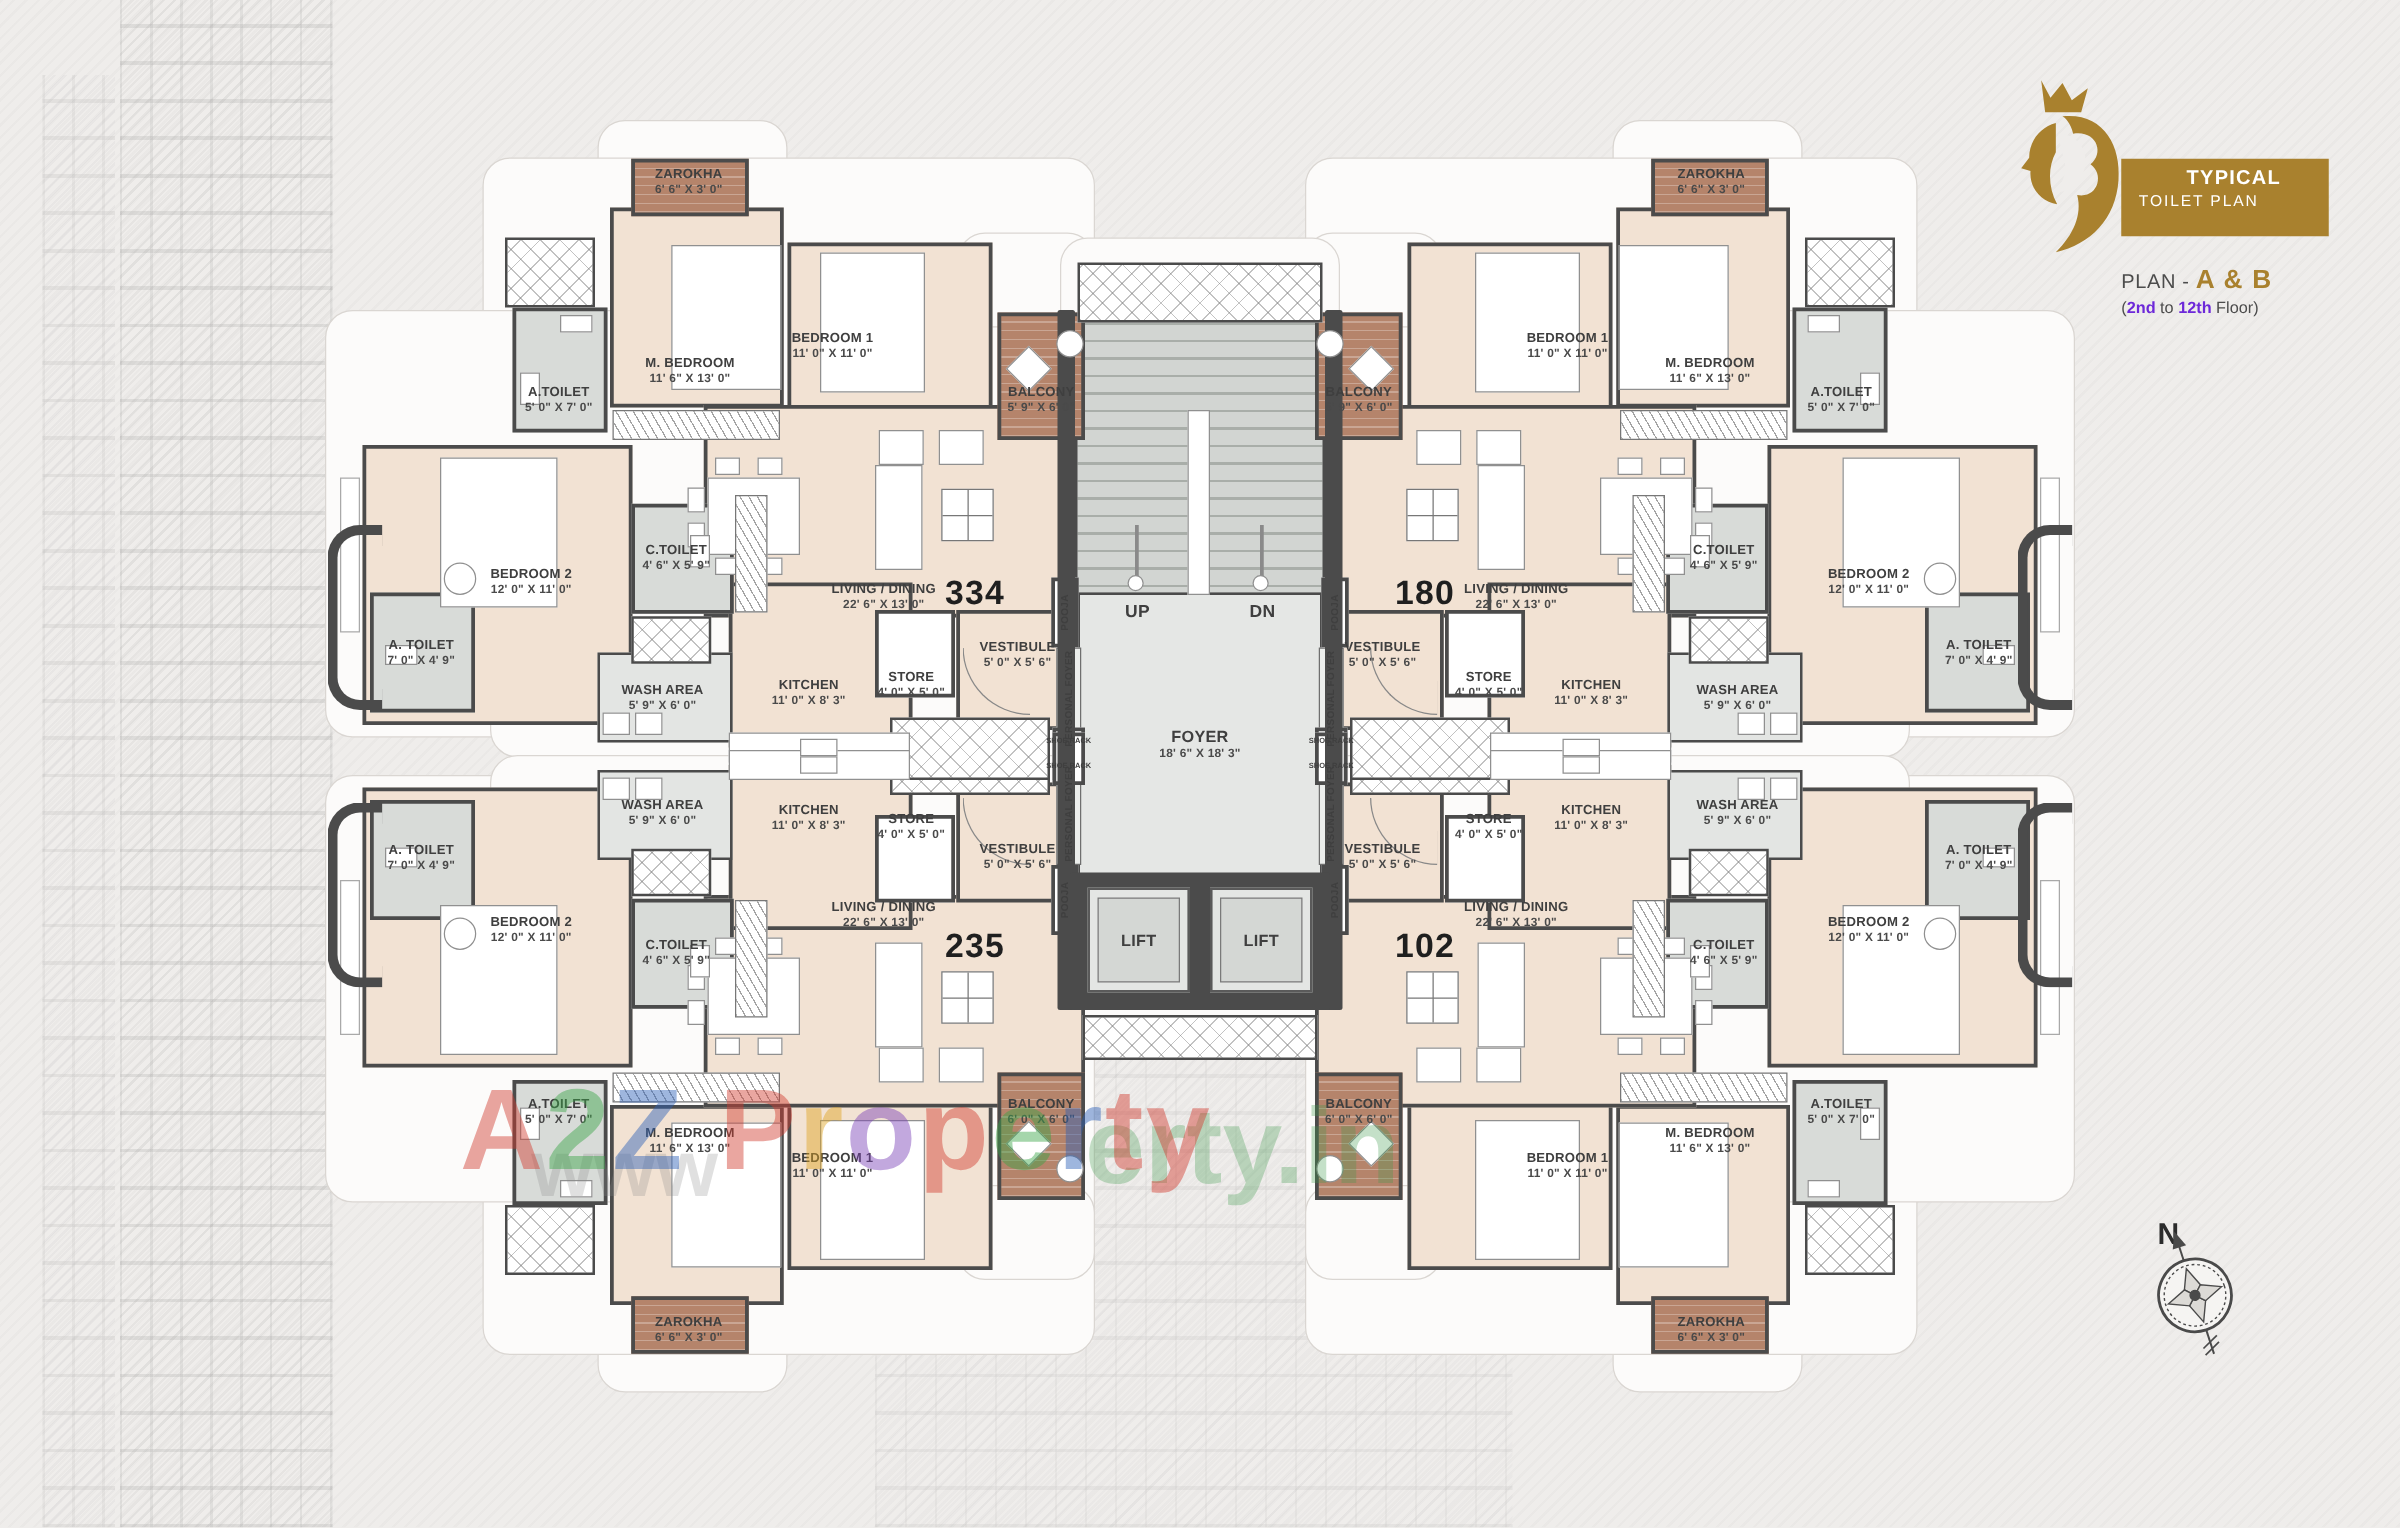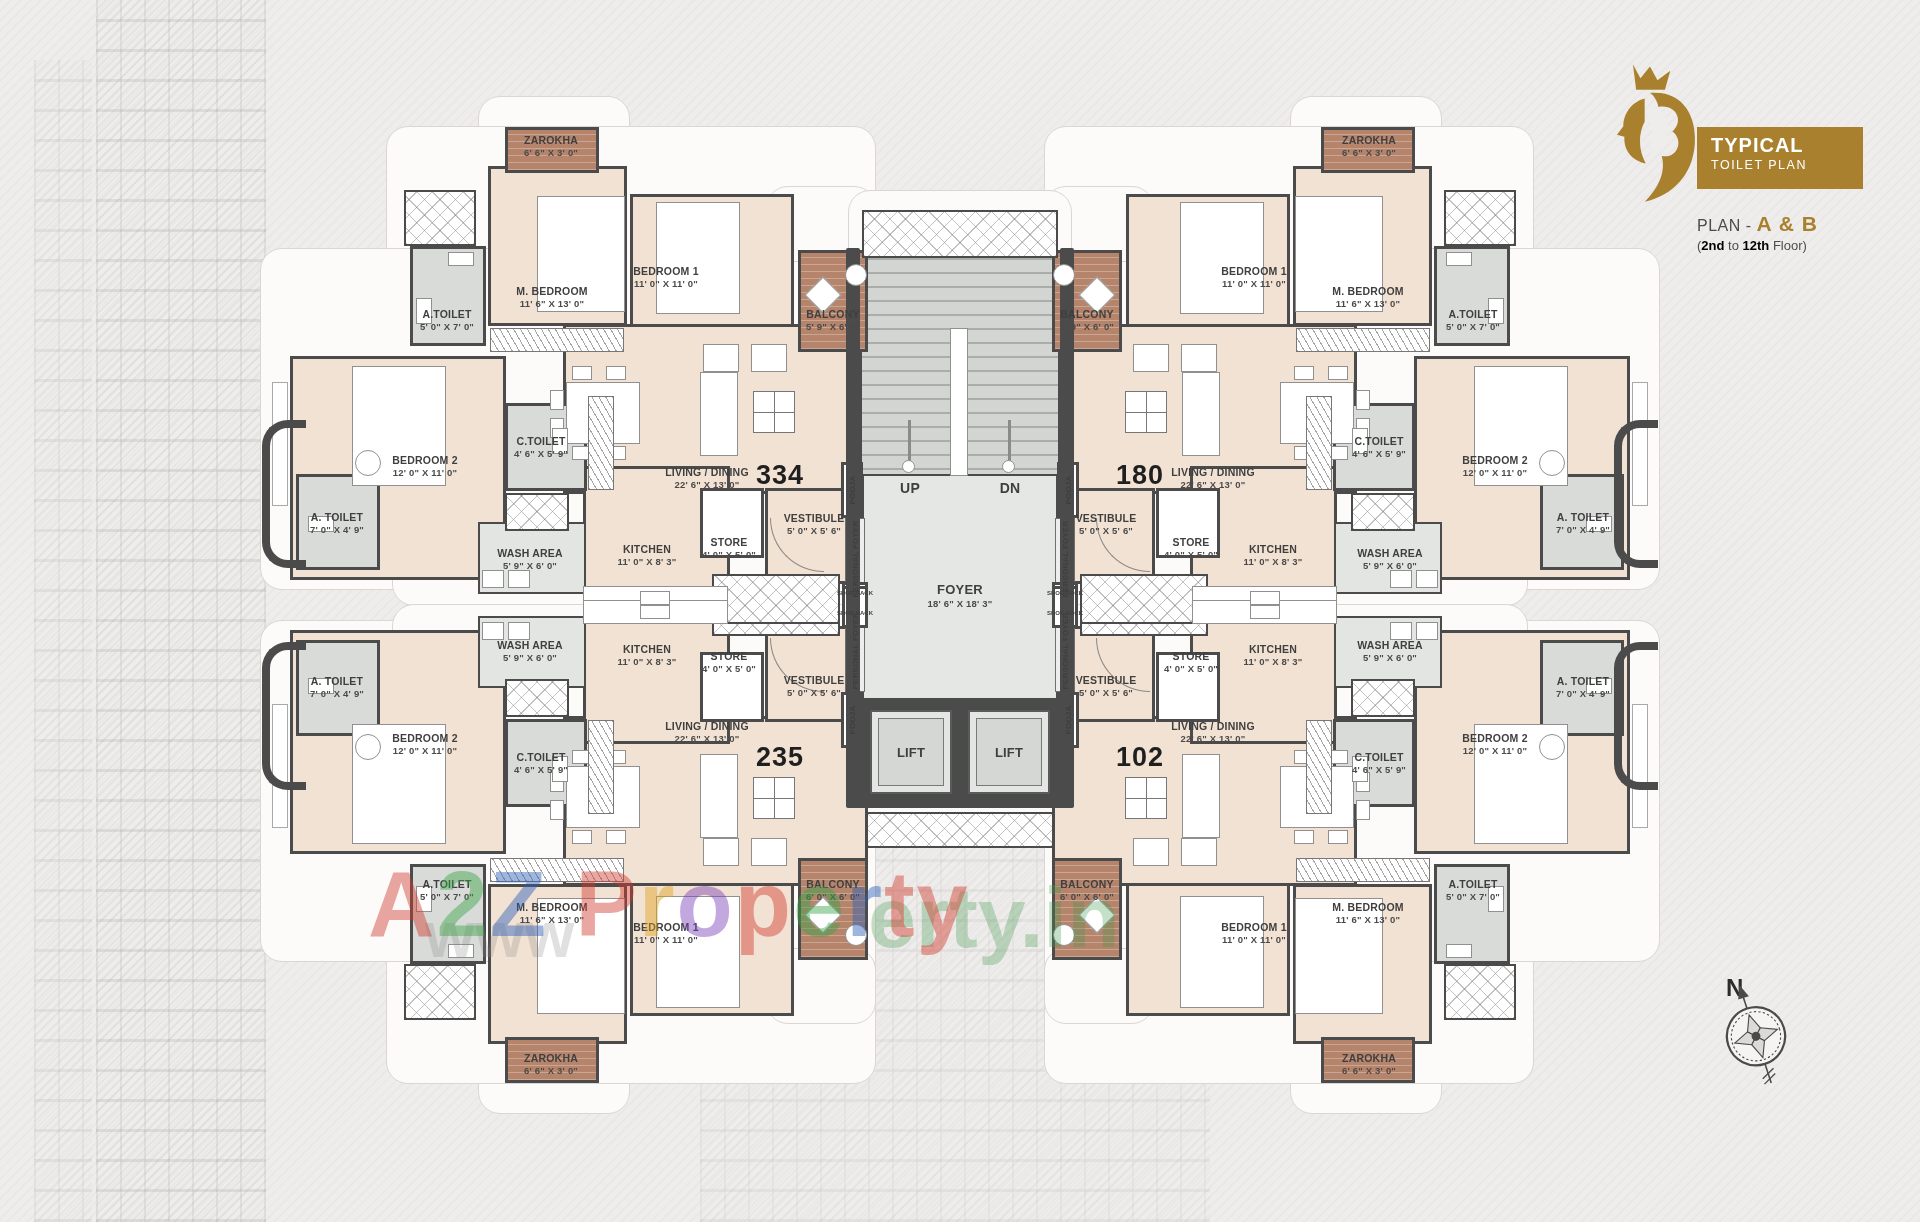--- a/index.html
+++ b/index.html
@@ -64,26 +64,26 @@
   .rlabel.narrow{white-space:normal;width:56px;}
   .unitnum{position:absolute;transform:translate(-50%,-50%);font-size:27px;font-weight:800;color:#1f1f1f;z-index:20;letter-spacing:1px;}
   .biglabel{font-size:13px;}
   .vlabel{position:absolute;transform:translate(-50%,-50%) rotate(-90deg);font-size:8px;font-weight:bold;
     color:#3f3f3f;white-space:nowrap;z-index:21;letter-spacing:.2px;}
   .tinylabel{position:absolute;transform:translate(-50%,-50%);font-size:6px;font-weight:bold;color:#3f3f3f;z-index:21;white-space:nowrap;}
   .updn{font-size:14px;}
   
   .banner{position:absolute;left:1697px;top:127px;width:166px;height:62px;background:#a9812e;z-index:30;
     color:#fff;padding:8px 0 0 14px;box-sizing:border-box;}
-  .banner .t1{font-size:20px;font-weight:800;letter-spacing:1px;line-height:1;}
+  .banner .t1{font-size:16px;font-weight:800;letter-spacing:1px;line-height:1;text-align:center;}
   .banner .t2{font-size:12.5px;letter-spacing:1.5px;margin-top:3px;}
   .blockline{position:absolute;left:1697px;top:212px;width:180px;text-align:left;z-index:30;font-size:16px;color:#4c4c4c;letter-spacing:.5px;}
   .blockline .gold{color:#a9812e;font-size:21px;font-weight:800;letter-spacing:1px;}
   .floorline{position:absolute;left:1697px;top:238px;width:200px;z-index:30;font-size:13px;color:#4c4c4c;}
-  .floorline b{color:#000000;}
+  .floorline b{color:#6d28d9;}
   
   .wm{position:absolute;z-index:50;pointer-events:none;font-weight:800;white-space:nowrap;}
   .wm1{left:368px;top:852px;font-size:92px;opacity:.45;letter-spacing:2px;}
   .wm2{left:425px;top:898px;font-size:64px;color:#8a8a8a;opacity:.26;}
   .wm3{left:868px;top:868px;font-size:86px;color:#3f9a4c;opacity:.30;}
   .compassN{position:absolute;left:1726px;top:974px;font-size:24px;font-weight:bold;color:#2c2c2c;z-index:30;}
   svg{display:block;}
 </style>
 </head>
 <body>

